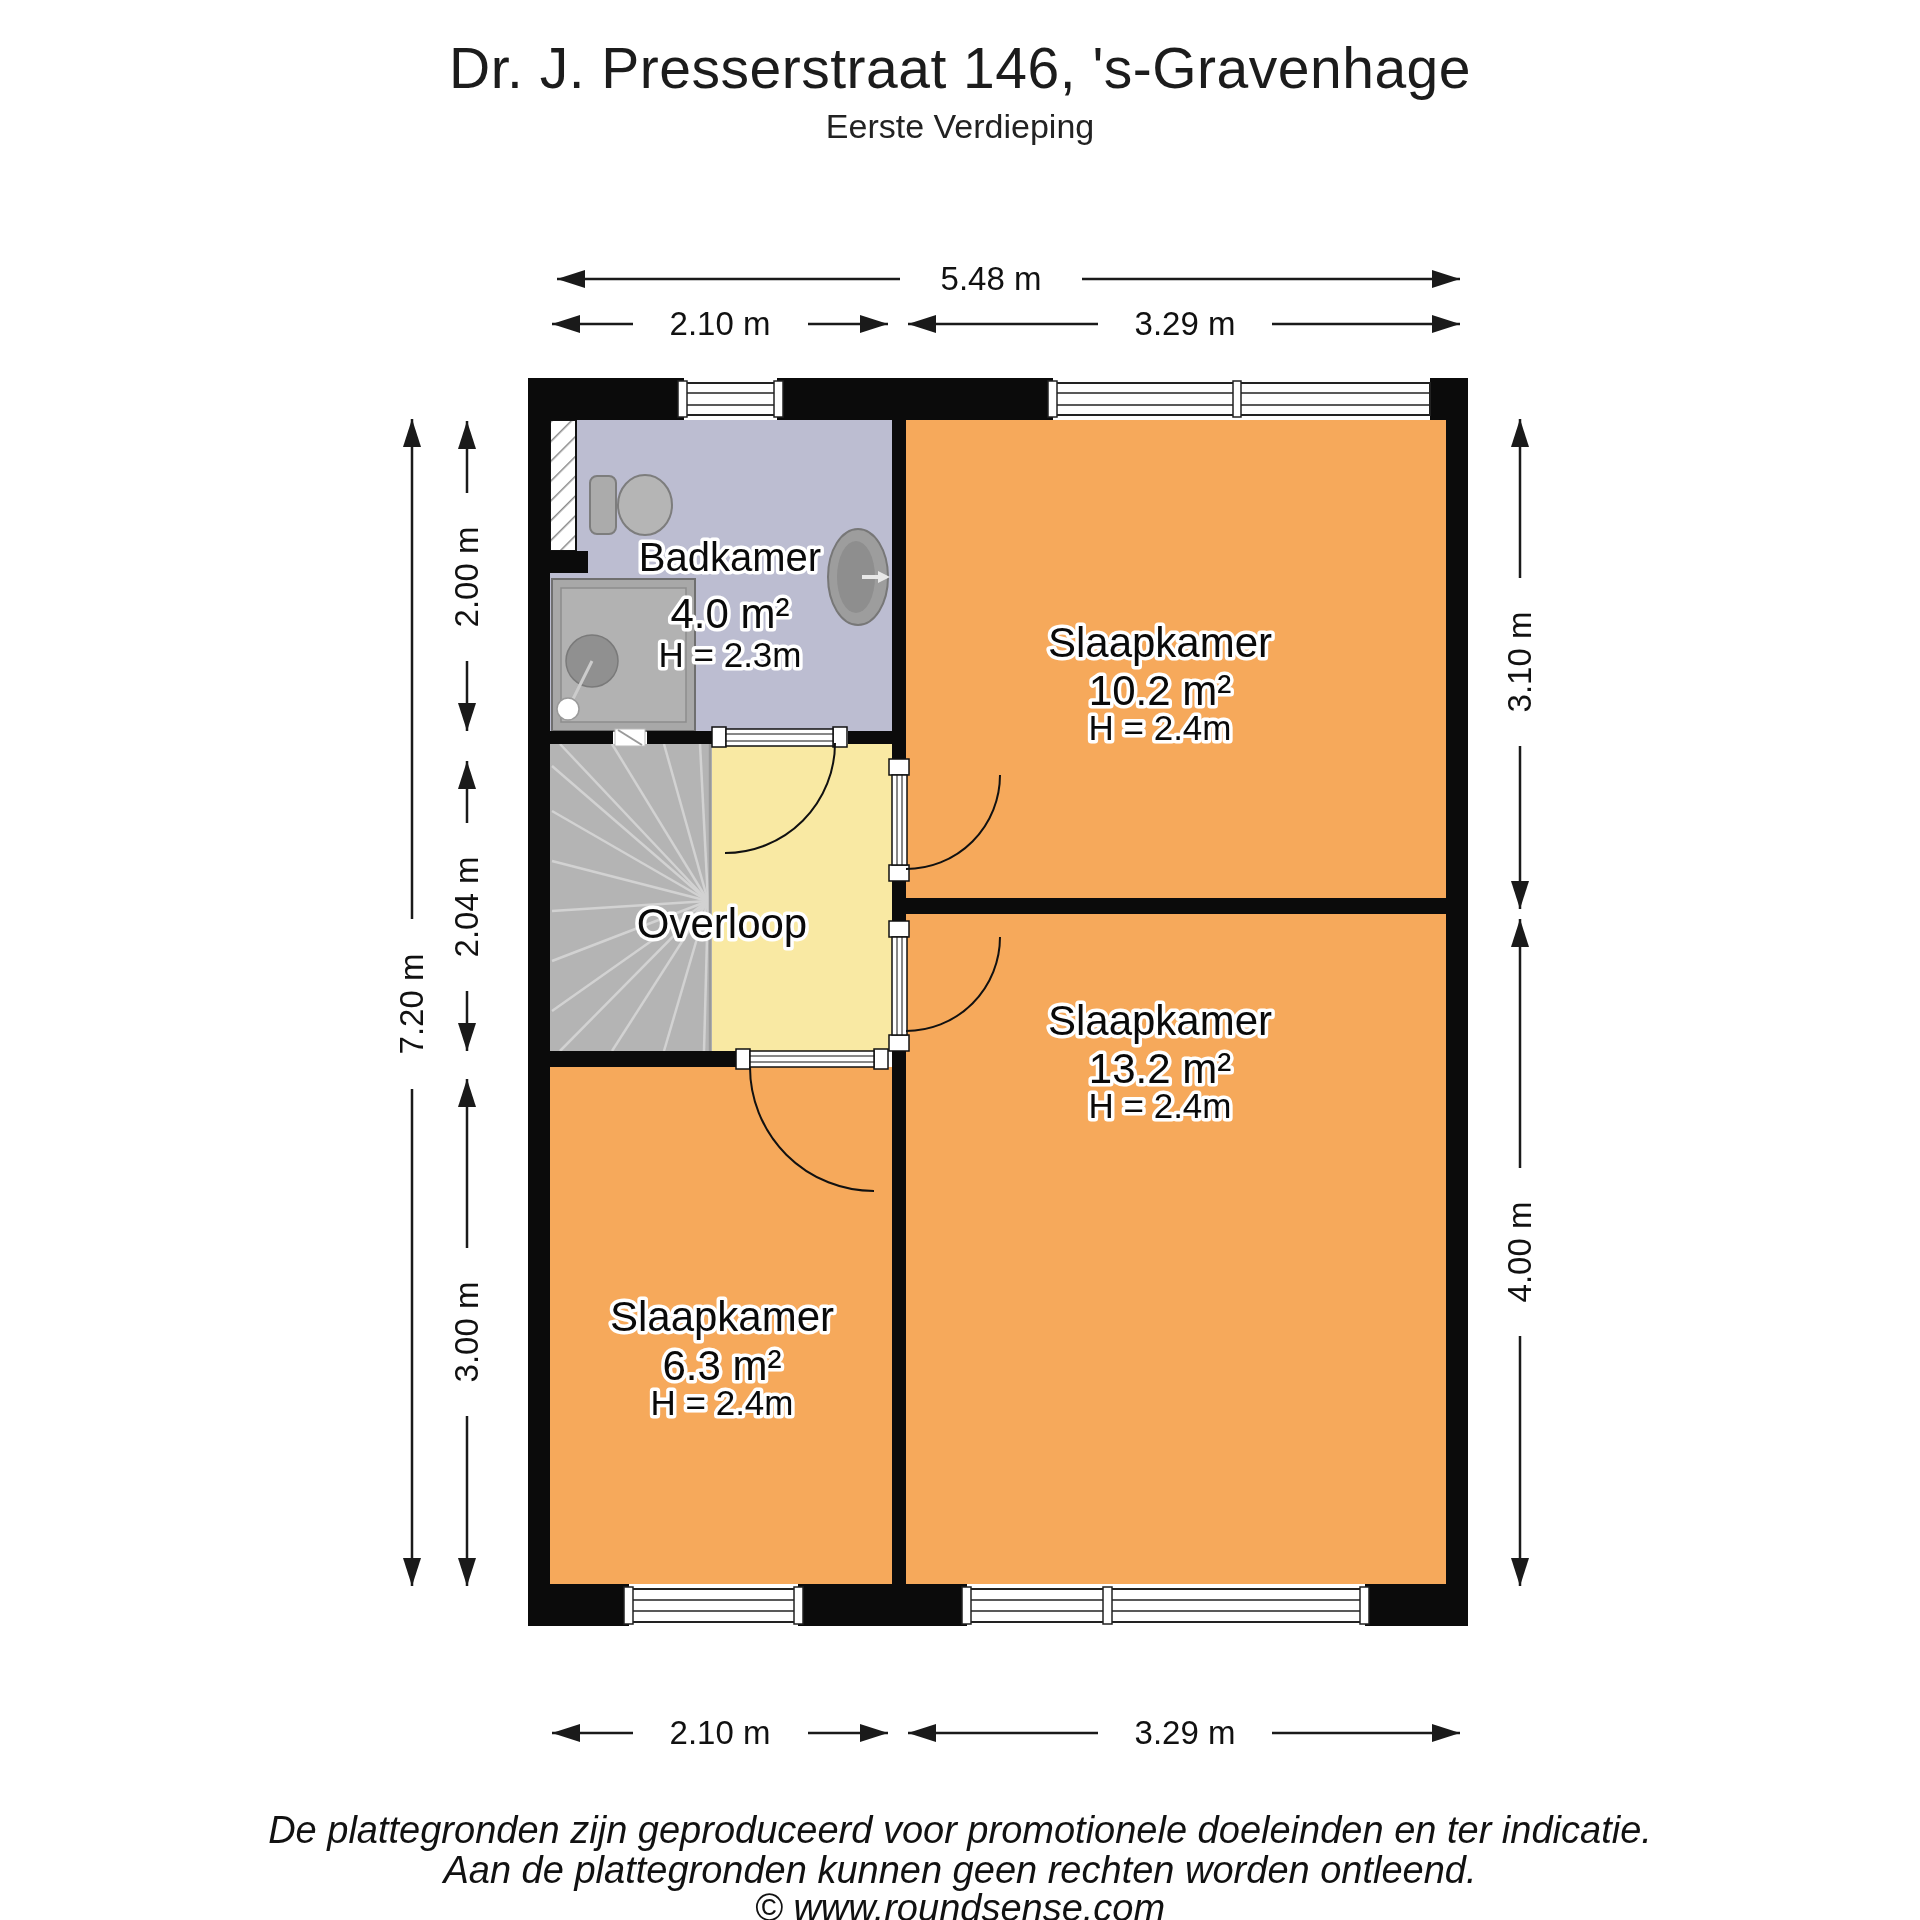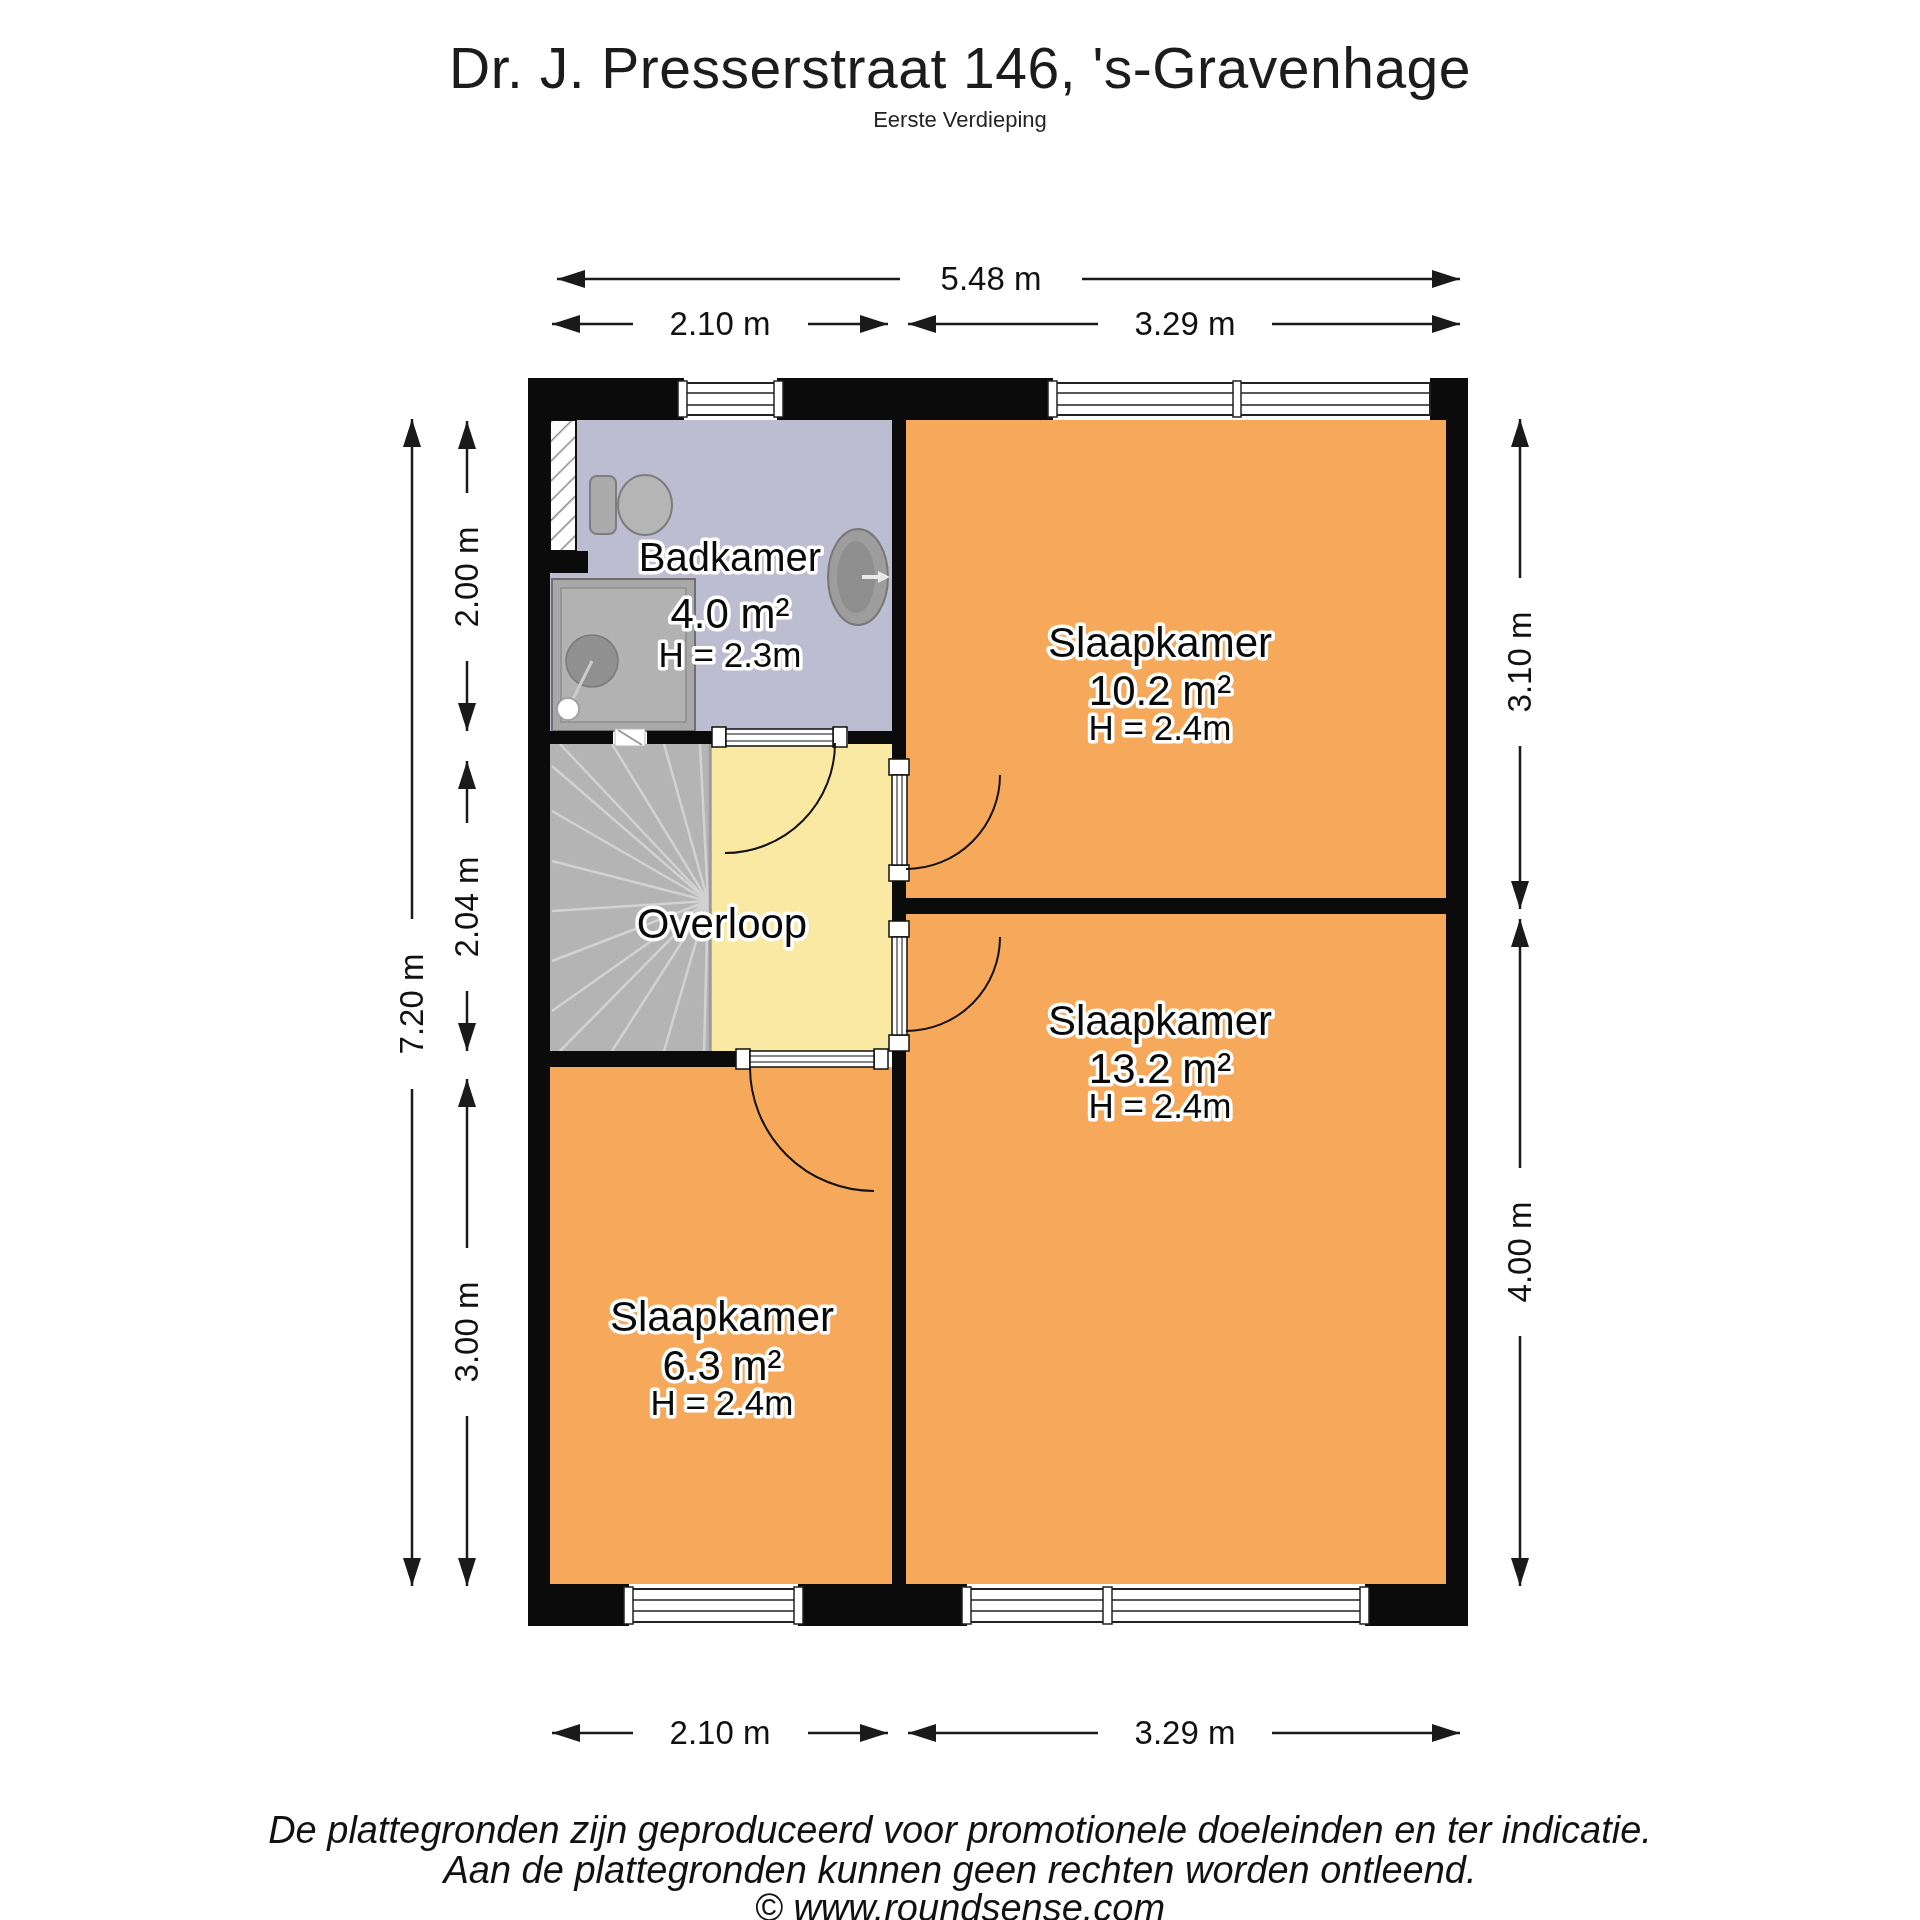--- a/index.html
+++ b/index.html
@@ -1,20 +1,20 @@
 <!DOCTYPE html>
 <html><head>
 <meta charset="utf-8">
 <style>
   html,body{margin:0;padding:0;background:#ffffff;}
   .page{position:relative;width:1920px;height:1920px;background:#ffffff;overflow:hidden;
         font-family:"Liberation Sans", sans-serif;margin-top:21px;}
   .title{position:absolute;left:0;right:0;top:14px;text-align:center;font-size:57px;
          color:#1c1c1c;letter-spacing:0.5px;}
-  .subtitle{position:absolute;left:0;right:0;top:86px;text-align:center;font-size:22px;color:#222;}
+  .subtitle{position:absolute;left:0;right:0;top:86px;text-align:center;font-size:34px;color:#222;}
   .footer{position:absolute;left:0;right:0;text-align:center;font-style:italic;
           font-size:38px;color:#111;}
   .f1{top:1788px;} .f2{top:1828px;} .f3{top:1866px;}
   svg{position:absolute;left:0;top:0;}
   text{font-family:"Liberation Sans", sans-serif;}
   .dimtxt{font-size:33px;fill:#111;}
   .roomname{font-size:42px;}
   .roomarea{font-size:42px;}
   .roomh{font-size:35px;}
   .halo{paint-order:stroke;stroke:#ffffff;stroke-width:7px;stroke-linejoin:round;fill:#0a0a0a;}

